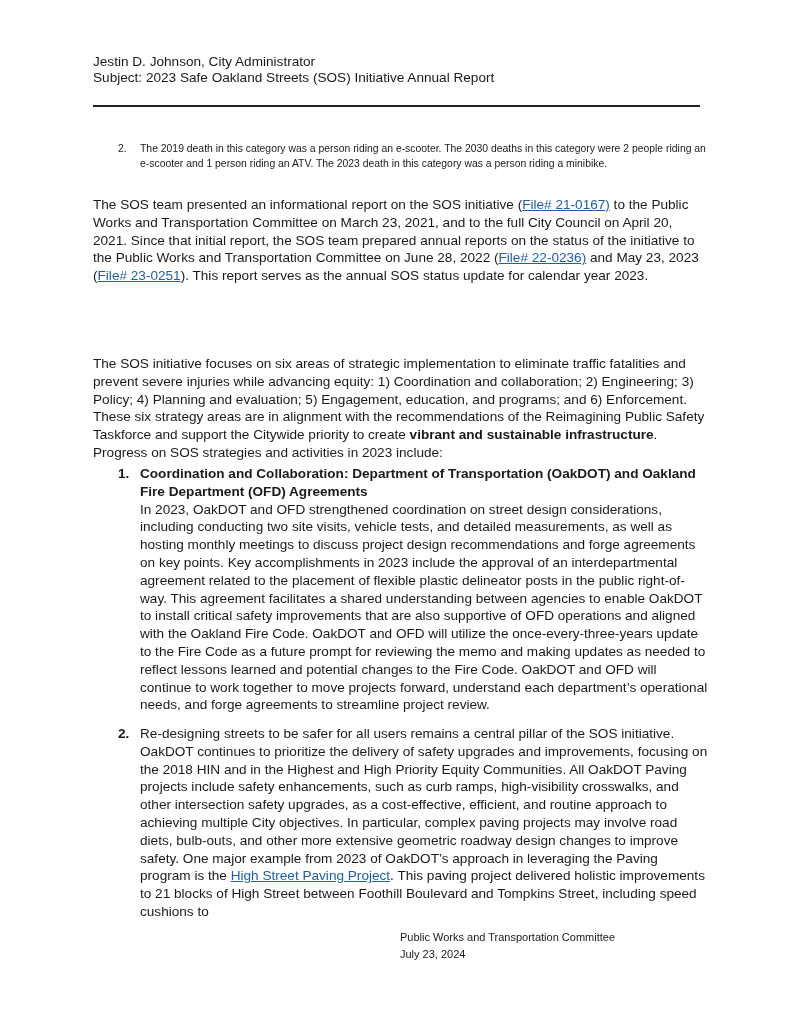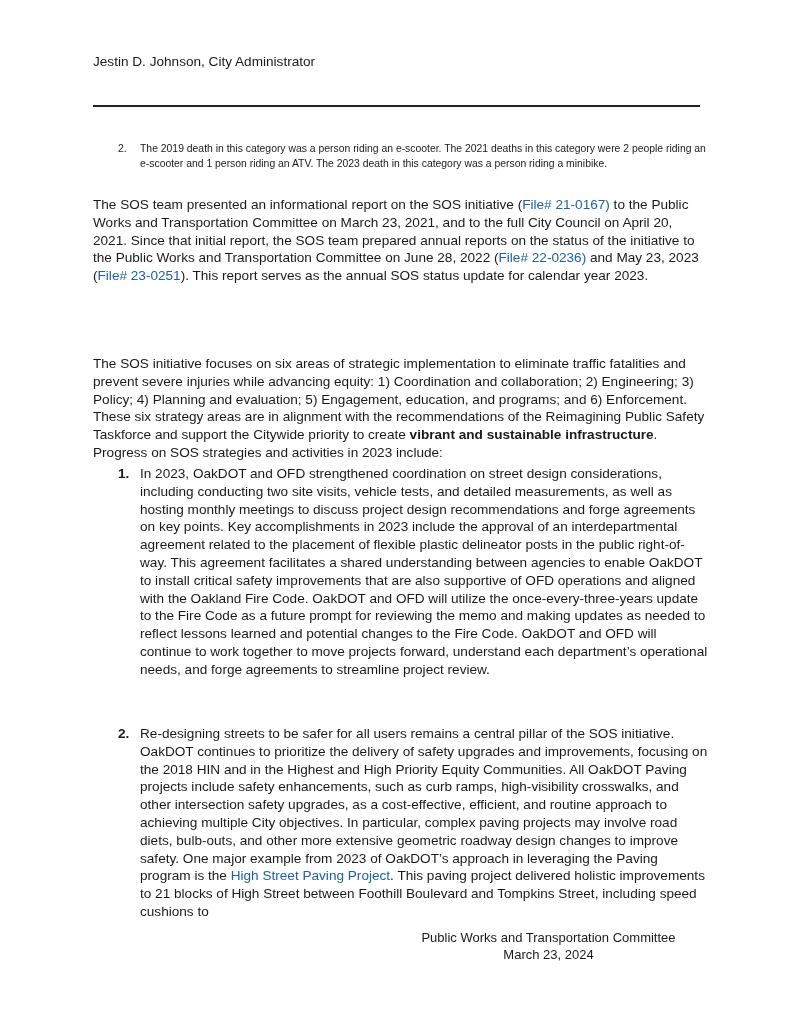--- a/index.html
+++ b/index.html
@@ -14,55 +14,57 @@
   .para { position: absolute; left: 93px; width: 615px; font-size: 13.6px; line-height: 17.8px; margin: 0; }
   .p1 { top: 187px; }
   .heading { position: absolute; left: 93px; top: 312px; font-size: 13.6px; font-weight: bold; text-decoration: underline; }
   .p2 { top: 346px; }
   .list-item { position: absolute; left: 118px; width: 590px; font-size: 13.6px; line-height: 17.8px; display: flex; }
   .list-item .num { width: 22px; flex: none; font-weight: bold; }
   .list-item .body { flex: 1; }
   .li1 { top: 456px; }
   .li2 { top: 716px; }
   b { font-weight: bold; }
-  a { color: #1f5fa8; }
-  .footer { position: absolute; left: 400px; top: 920px; width: 297px; text-align: center; font-size: 13px; line-height: 17px; }
+  a { color: #1f5fa8; text-decoration: underline; }
+  .footer { position: absolute; left: 400px; top: 920px; width: 297px; text-align: left; font-size: 11px; line-height: 17px; }
 </style>
 </head>
 <body>
 
 <div class="page">
 
   <div class="header">
     <div>Jestin D. Johnson, City Administrator</div>
+    <div>Subject: 2023 Safe Oakland Streets (SOS) Initiative Annual Report</div>
   </div>
   <div class="header-rule"></div>
 
   <div class="footnote">
     <span class="num">2.</span>
-    <span>The 2019 death in this category was a person riding an e-scooter. The 2021 deaths in this category were 2 people riding an e-scooter and 1 person riding an ATV. The 2023 death in this category was a person riding a minibike.</span>
+    <span>The 2019 death in this category was a person riding an e-scooter. The 2030 deaths in this category were 2 people riding an e-scooter and 1 person riding an ATV. The 2023 death in this category was a person riding a minibike.</span>
   </div>
 
   <p class="para p1"><span>The SOS team presented an informational report on the SOS initiative (</span><a>File# 21-0167)</a><span> to the Public Works and Transportation Committee on March 23, 2021, and to the full City Council on April 20, 2021. Since that initial report, the SOS team prepared annual reports on the status of the initiative to the Public Works and Transportation Committee on June 28, 2022 (</span><a>File# 22-0236)</a><span> and May 23, 2023 (</span><a>File# 23-0251</a><span>). This report serves as the annual SOS status update for calendar year 2023.</span></p>
 
 
   <p class="para p2"><span>The SOS initiative focuses on six areas of strategic implementation to eliminate traffic fatalities and prevent severe injuries while advancing equity: 1) Coordination and collaboration; 2) Engineering; 3) Policy; 4) Planning and evaluation; 5) Engagement, education, and programs; and 6) Enforcement. These six strategy areas are in alignment with the recommendations of the Reimagining Public Safety Taskforce and support the Citywide priority to create </span><b>vibrant and sustainable infrastructure</b><span>. Progress on SOS strategies and activities in 2023 include:</span></p>
 
   <div class="list-item li1">
     <span class="num">1.</span>
     <div class="body">
+      <b style="display:block;">Coordination and Collaboration: Department of Transportation (OakDOT) and Oakland Fire Department (OFD) Agreements</b>
       <span>In 2023, OakDOT and OFD strengthened coordination on street design considerations, including conducting two site visits, vehicle tests, and detailed measurements, as well as hosting monthly meetings to discuss project design recommendations and forge agreements on key points. Key accomplishments in 2023 include the approval of an interdepartmental agreement related to the placement of flexible plastic delineator posts in the public right-of-way. This agreement facilitates a shared understanding between agencies to enable OakDOT to install critical safety improvements that are also supportive of OFD operations and aligned with the Oakland Fire Code. OakDOT and OFD will utilize the once-every-three-years update to the Fire Code as a future prompt for reviewing the memo and making updates as needed to reflect lessons learned and potential changes to the Fire Code. OakDOT and OFD will continue to work together to move projects forward, understand each department’s operational needs, and forge agreements to streamline project review.</span>
     </div>
   </div>
 
   <div class="list-item li2">
     <span class="num">2.</span>
     <div class="body">
       <span>Re-designing streets to be safer for all users remains a central pillar of the SOS initiative. OakDOT continues to prioritize the delivery of safety upgrades and improvements, focusing on the 2018 HIN and in the Highest and High Priority Equity Communities. All OakDOT Paving projects include safety enhancements, such as curb ramps, high-visibility crosswalks, and other intersection safety upgrades, as a cost-effective, efficient, and routine approach to achieving multiple City objectives. In particular, complex paving projects may involve road diets, bulb-outs, and other more extensive geometric roadway design changes to improve safety. One major example from 2023 of OakDOT’s approach in leveraging the Paving program is the </span><a>High Street Paving Project</a><span>. This paving project delivered holistic improvements to 21 blocks of High Street between Foothill Boulevard and Tompkins Street, including speed cushions to</span>
     </div>
   </div>
 
   <div class="footer">
     <div>Public Works and Transportation Committee</div>
-    <div>March 23, 2024</div>
+    <div>July 23, 2024</div>
   </div>
 
 </div>
 
 </body></html>

